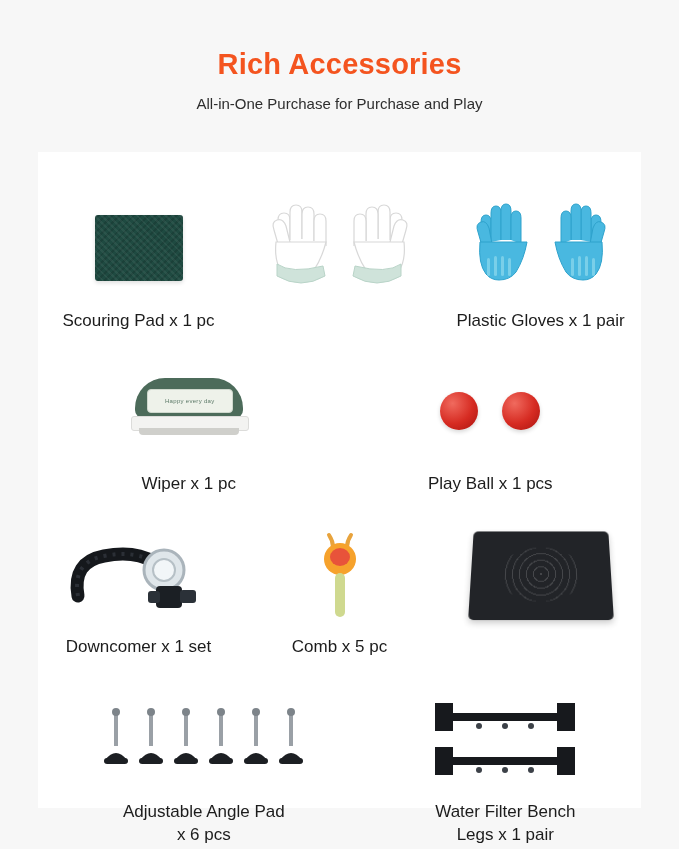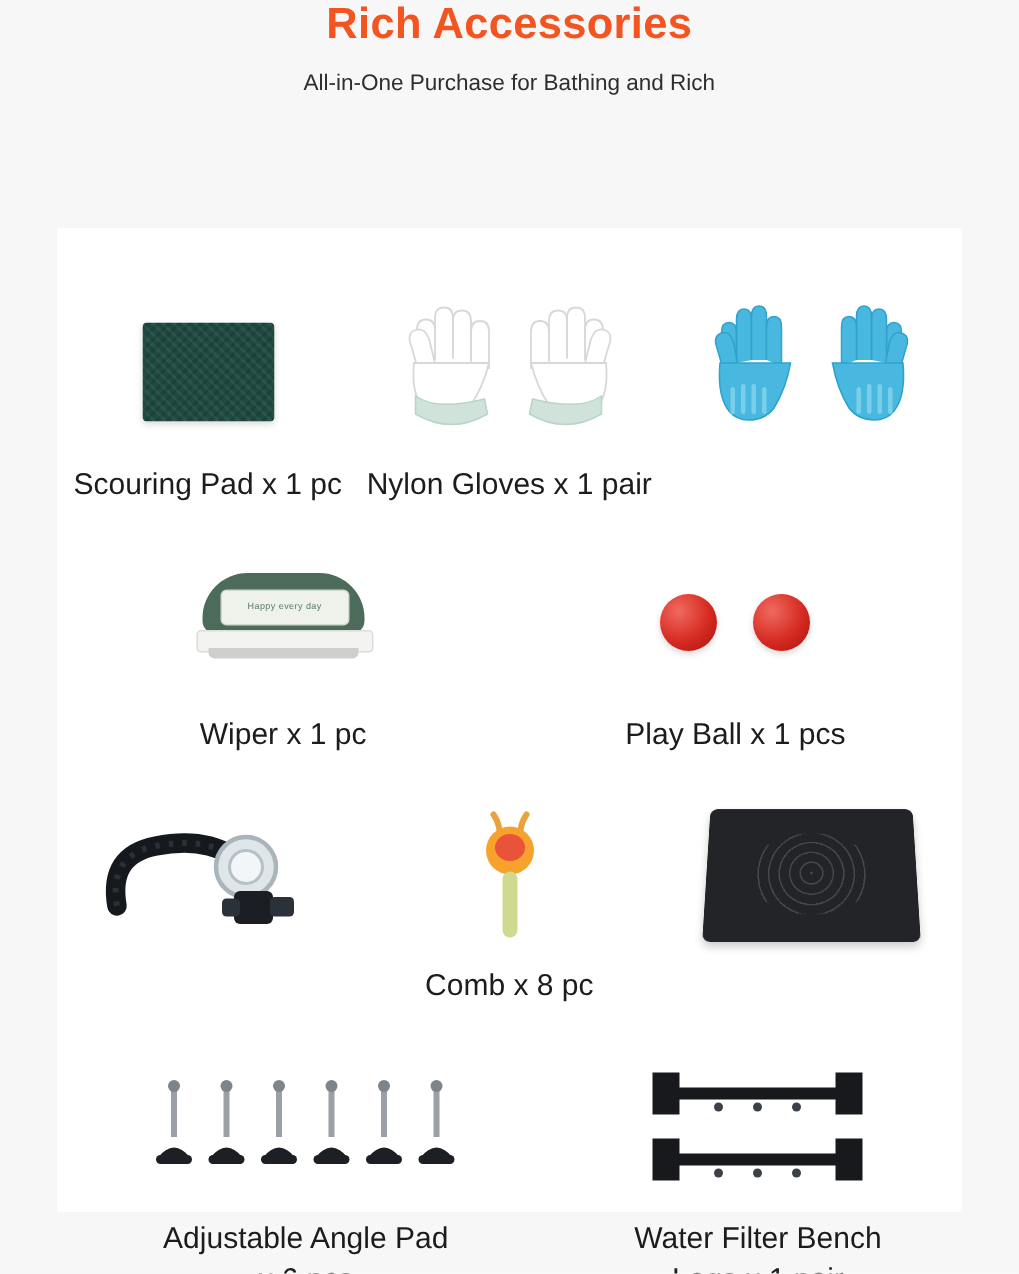--- a/index.html
+++ b/index.html
@@ -14,20 +14,21 @@
     -webkit-font-smoothing: antialiased;
   }
   .page {
     width: 679px;
     height: 849px;
     position: relative;
     background: #f7f7f7;
     box-sizing: border-box;
   }
   .header {
+    padding-top: 48px;
     text-align: center;
   }
   .title {
     color: #f4541f;
     font-size: 29px;
     font-weight: bold;
     letter-spacing: 0.2px;
     margin: 0;
   }
   .subtitle {
@@ -57,21 +58,21 @@
     justify-content: flex-start;
   }
   .art {
     height: 104px;
     display: flex;
     align-items: center;
     justify-content: center;
     width: 100%;
   }
   .caption {
-    font-size: 20px;
+    font-size: 17px;
     color: #1c1c1c;
     text-align: center;
     line-height: 1.35;
     margin-top: 10px;
     white-space: pre-line;
   }
   
   .row1 { margin-top: 44px; }
   .row2 { margin-top: 26px; justify-content: flex-end; }
   .row3 { margin-top: 26px; }
@@ -136,21 +137,21 @@
   .pads { display: flex; gap: 9px; align-items: flex-end; }
   .legs { display: flex; flex-direction: column; gap: 8px; align-items: center; }
 </style>
 </head>
 <body>
 
 <div class="page">
 
   <div class="header">
     <h1 class="title">Rich Accessories</h1>
-    <p class="subtitle">All-in-One Purchase for Bathing and Rich</p>
+    <p class="subtitle">All-in-One Purchase for Purchase and Play</p>
   </div>
 
   <div class="card">
 
     <div class="grid-row row1">
 
       <div class="cell">
         <div class="art">
           <div class="scour-pad"></div>
         </div>
@@ -177,21 +178,20 @@
                 <path d="M22 38 L22 10 q0-7 6-7 q6 0 6 7 L34 37"></path>
                 <path d="M34 37 L34 12 q0-7 6-7 q6 0 6 7 L46 39"></path>
                 <path d="M46 39 L46 19 q0-7 6-7 q6 0 6 7 L58 44"></path>
                 <path d="M10 42 L6 28 q-3-8 3-10 q6-2 9 6 L22 40"></path>
                 <path d="M8 40 q-2 20 6 30 q5 6 14 6 q12 0 18-8 q8-12 12-28 z"></path>
               </g>
               <path d="M11 62 q14 10 46 2 l2 10 q-24 14 -48 0 z" fill="#cfe3da" stroke="#b9d4c8" stroke-width="1" transform="translate(68,0) scale(-1,1)"></path>
             </svg>
           </div>
         </div>
-        <div class="caption">Nylon Gloves x 1 pair</div>
       </div>
 
       <div class="cell">
         <div class="art">
           <div class="glove-pair">
             <svg width="64" height="92" viewBox="0 0 64 92">
               <g fill="#49b8e0" stroke="#2ea2cc" stroke-width="1">
                 <path d="M8 42 L8 20 q0-7 5-7 q5 0 5 7 L18 40"></path>
                 <path d="M18 40 L18 11 q0-7 5-7 q5 0 5 7 L28 38"></path>
                 <path d="M28 38 L28 9 q0-7 5-7 q5 0 5 7 L38 38"></path>
@@ -217,20 +217,21 @@
               </g>
               <g fill="#7fd2ea" opacity="0.9" transform="translate(64,0) scale(-1,1)">
                 <rect x="14" y="56" width="3" height="18" rx="1.5"></rect>
                 <rect x="21" y="54" width="3" height="20" rx="1.5"></rect>
                 <rect x="28" y="54" width="3" height="20" rx="1.5"></rect>
                 <rect x="35" y="56" width="3" height="18" rx="1.5"></rect>
               </g>
             </svg>
           </div>
         </div>
+        <div class="caption">Plastic Gloves x 1 pair</div>
       </div>
     </div>
 
     <div class="grid-row row2">
 
       <div class="cell">
         <div class="art">
           <div class="wiper">
             <div class="wiper-top"></div>
             <div class="wiper-plate">
@@ -262,32 +263,33 @@
           <svg class="downcomer" viewBox="0 0 150 80">
             <path d="M14 62 q-6-34 26-40 q30-6 50 6" fill="none" stroke="#15181c" stroke-width="13" stroke-linecap="round"></path>
             <path d="M14 62 q-6-34 26-40 q30-6 50 6" fill="none" stroke="#3a4048" stroke-width="4" stroke-dasharray="3 6" opacity="0.6"></path>
             <circle cx="100" cy="36" r="20" fill="#dfe6ea" stroke="#aab4bb" stroke-width="3"></circle>
             <circle cx="100" cy="36" r="11" fill="#f2f6f8" stroke="#b6c0c6" stroke-width="2"></circle>
             <rect x="92" y="52" width="26" height="22" rx="4" fill="#1b1f24"></rect>
             <rect x="116" y="56" width="16" height="13" rx="3" fill="#2b3138"></rect>
             <rect x="84" y="57" width="12" height="12" rx="3" fill="#2b3138"></rect>
           </svg>
         </div>
+        <div class="caption">Downcomer x 1 set</div>
       </div>
 
       <div class="cell">
         <div class="art">
           <svg class="comb" viewBox="0 0 66 94">
             <path d="M22 8 q4 6 4 12 M44 8 q-4 6 -4 12" stroke="#e8a33c" stroke-width="4" fill="none" stroke-linecap="round"></path>
             <ellipse cx="33" cy="32" rx="16" ry="16" fill="#f6a22c"></ellipse>
             <ellipse cx="33" cy="30" rx="10" ry="9" fill="#e8533a"></ellipse>
             <rect x="28" y="46" width="10" height="44" rx="5" fill="#cfd98f"></rect>
           </svg>
         </div>
-        <div class="caption">Comb x 8 pc</div>
+        <div class="caption">Comb x 5 pc</div>
       </div>
 
       <div class="cell">
         <div class="art">
           <div class="filter-board"></div>
         </div>
       </div>
     </div>
 
     <div class="grid-row row4">

